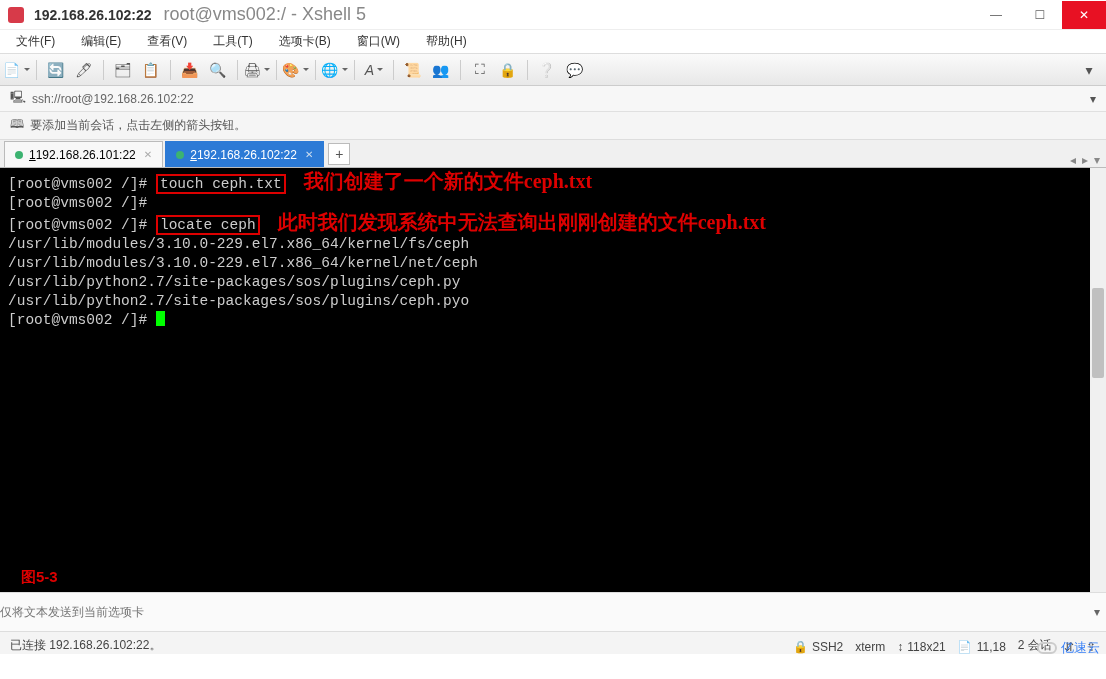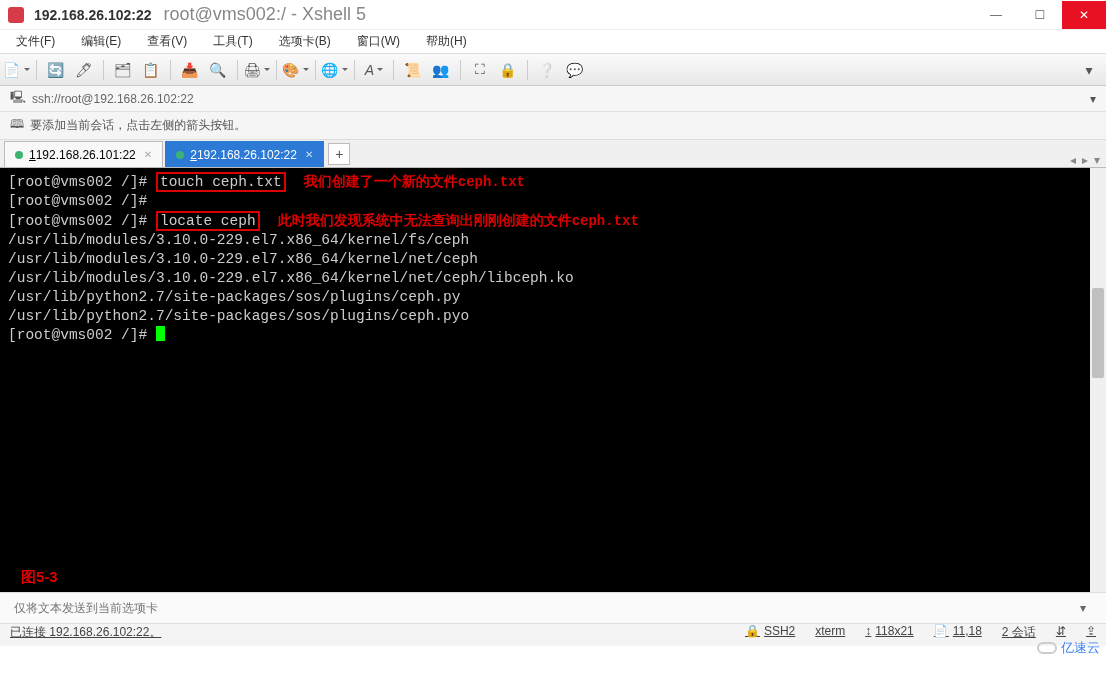--- a/index.html
+++ b/index.html
@@ -31,33 +31,33 @@
   .tab.active { background: #2c7ad6; color: #fff; border-color: #2c7ad6; }
   .tab .closex { margin-left: 8px; color: #aaa; font-size: 10px; }
   .tab.active .closex { color: #cde; }
   .tab u { text-underline-offset: 1px; }
   .addtab { width: 22px; height: 22px; border: 1px solid #bbb; background: #fff; display: flex; align-items: center; justify-content: center; margin-left: 2px; margin-bottom: 2px; font-size: 14px; color: #555; }
   .tabstrip .navarrows { margin-left: auto; margin-right: 6px; color: #888; display: flex; gap: 6px; font-size: 12px; align-items:center; }
 
   .terminal { background: #000; color: #ccc; font-family: "Consolas","Courier New",monospace; font-size: 14.5px; line-height: 19px; padding: 4px 8px; height: 424px; overflow: hidden; position: relative; }
   .terminal .line { white-space: pre; }
   .terminal .box { border: 2px solid #d00; padding: 0 2px; display: inline-block; line-height: 16px; }
-  .terminal .ann { color: #d00; font-weight: bold; font-family: Liberation Mono, monospace; font-size: 14px; margin-left: 18px; }
+  .terminal .ann { color: #d00; font-weight: bold; font-family: Liberation Serif, serif; font-size: 20px; margin-left: 18px; }
   .terminal .cursor { display: inline-block; width: 9px; height: 15px; background: #0f0; vertical-align: -2px; }
   .terminal .figlabel { position: absolute; left: 10px; bottom: 6px; color: #d00; font-weight: bold; font-family: "Microsoft YaHei", sans-serif; font-size: 15px; margin-left: 11px; }
   .scrollgutter { position: absolute; right: 0; top: 0; bottom: 0; width: 16px; background: #f0f0f0; }
   .scrollthumb { position: absolute; right: 2px; top: 120px; width: 12px; height: 90px; background: #c0c0c0; border-radius: 2px; }
 
   .termwrap { position: relative; }
 
-  .sendbar { height: 32px; background: #fafafa; border-top: 1px solid #ddd; border-bottom: 1px solid #ddd; display: flex; align-items: center; padding: 0 14px; color: #888; }
+  .sendbar { height: 40px; background: #fafafa; border-top: 1px solid #ddd; border-bottom: 1px solid #ddd; display: flex; align-items: center; padding: 0 0; color: #888; }
   .sendbar input { flex: 1; border: none; background: transparent; font-size: 12px; color: #888; outline: none; }
   .sendbar .dd { width: 18px; text-align: center; color: #666; }
 
-  .statusbar { height: 22px; background: #f4f4f4; display: flex; align-items: flex-start; padding: 0 10px; font-size: 12px; color: #444; gap: 20px; text-decoration: underline; }
+  .statusbar { height: 22px; background: #f4f4f4; display: flex; align-items: flex-end; padding: 0 10px; font-size: 12px; color: #444; gap: 12px; }
   .statusbar .spacer { flex: 1; }
   .statusbar .seg { display: flex; align-items: center; gap: 4px; }
   .watermark { position: absolute; right: 6px; bottom: 22px; color: #3b82f6; font-size: 13px; display: flex; align-items: center; gap: 4px; pointer-events: none; }
   .watermark .wlogo { width: 20px; height: 12px; border: 2px solid #ccc; border-radius: 10px; position: relative; }
 </style>
 </head>
 <body>
 
 <div class="titlebar">
   <div class="icon"></div>
@@ -145,21 +145,20 @@
   </div>
 </div>
 
 <div class="termwrap">
   <div class="terminal">
     <div class="line"><span>[root@vms002 /]# </span><span class="box">touch ceph.txt</span><span class="ann">我们创建了一个新的文件ceph.txt</span></div>
     <div class="line"><span>[root@vms002 /]# </span></div>
     <div class="line"><span>[root@vms002 /]# </span><span class="box">locate ceph</span><span class="ann">此时我们发现系统中无法查询出刚刚创建的文件ceph.txt</span></div>
     <div class="line">/usr/lib/modules/3.10.0-229.el7.x86_64/kernel/fs/ceph</div>
     <div class="line">/usr/lib/modules/3.10.0-229.el7.x86_64/kernel/net/ceph</div>
-    <div class="line">/usr/lib/modules/3.10.0-229.el7.x86_64/kernel/net/ceph/libceph.ko</div>
     <div class="line">/usr/lib/python2.7/site-packages/sos/plugins/ceph.py</div>
     <div class="line">/usr/lib/python2.7/site-packages/sos/plugins/ceph.pyo</div>
     <div class="line"><span>[root@vms002 /]# </span><span class="cursor"></span></div>
     <div class="figlabel">图5-3</div>
   </div>
   <div class="scrollgutter">
     <div class="scrollthumb"></div>
   </div>
 </div>
 

